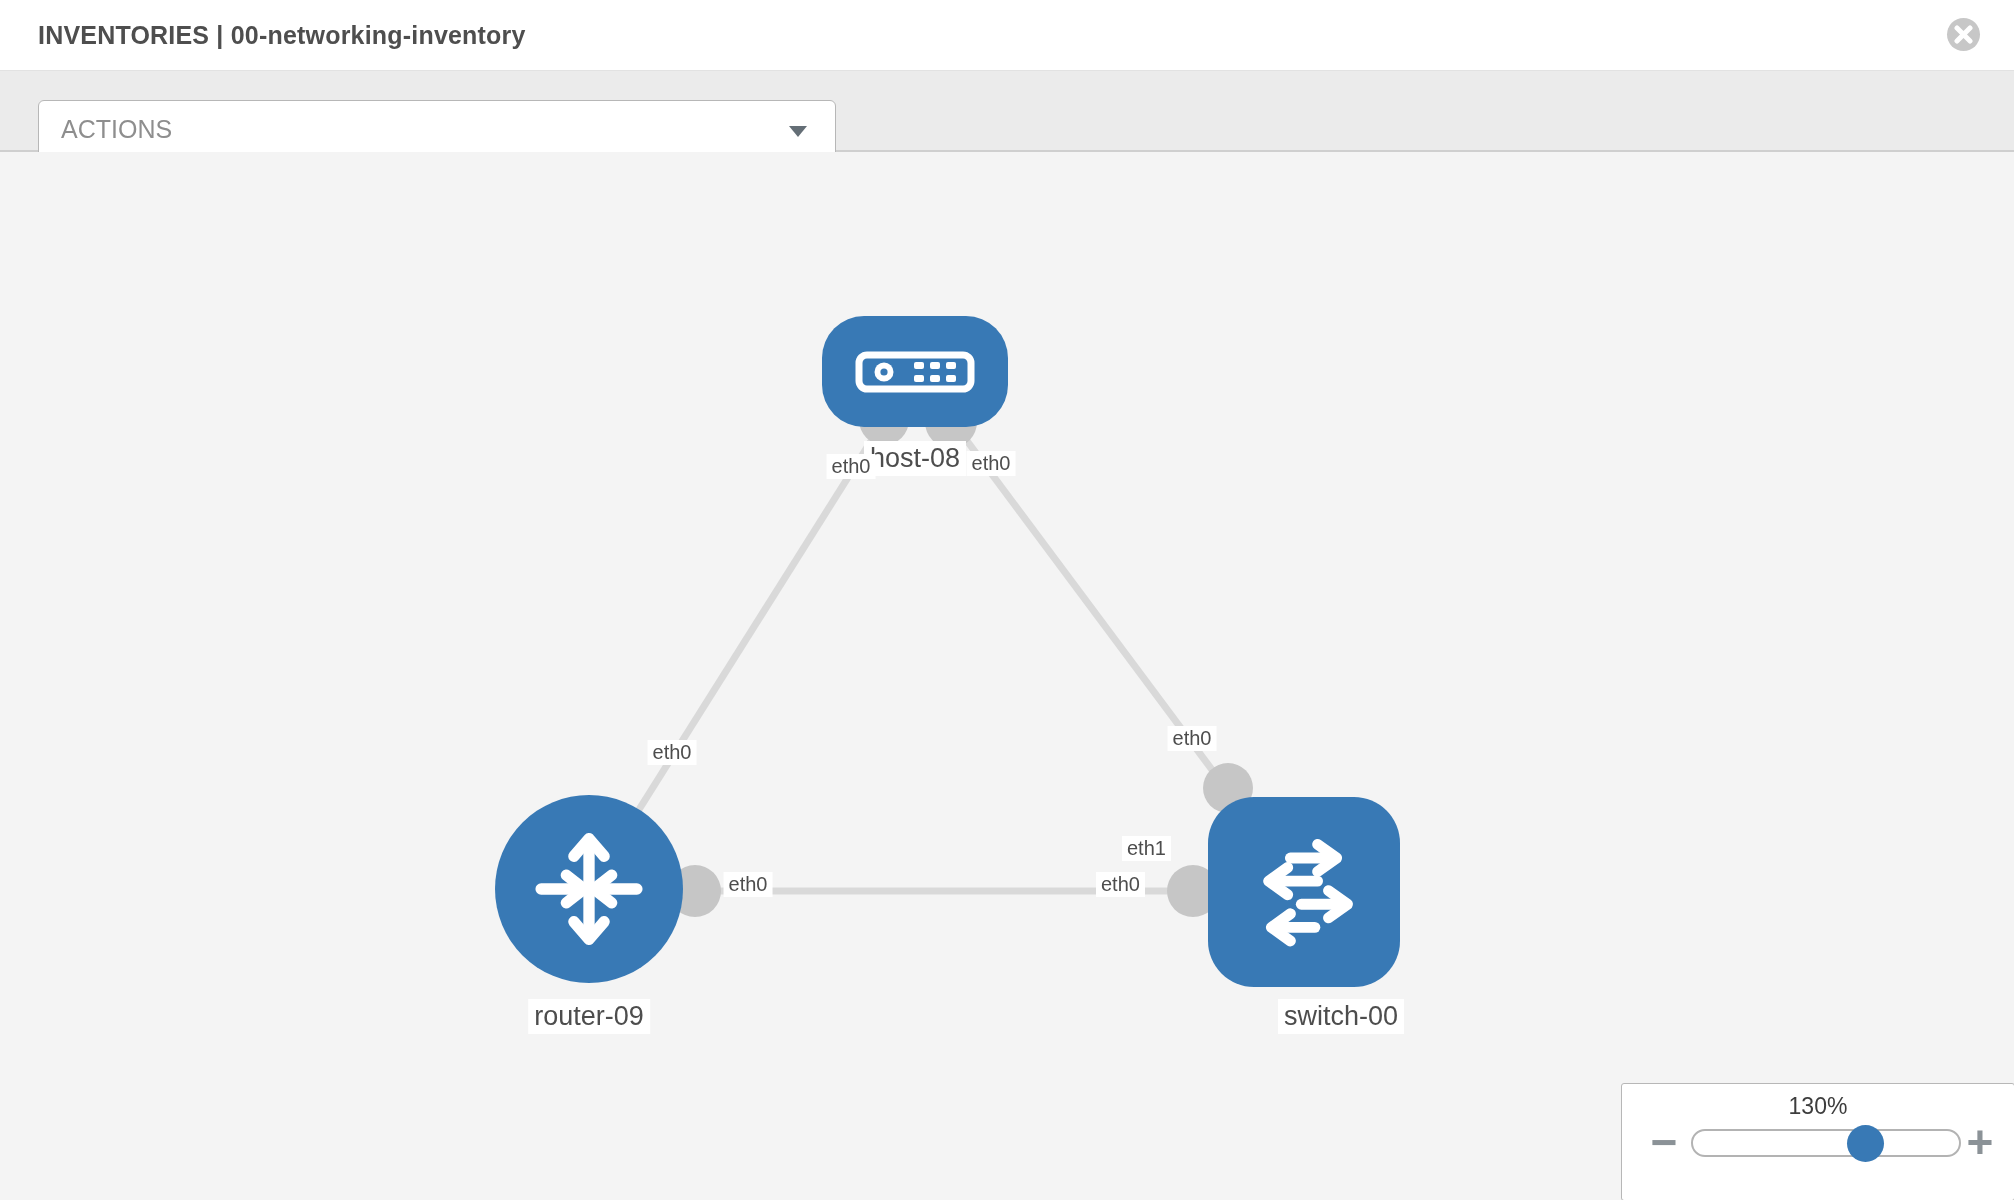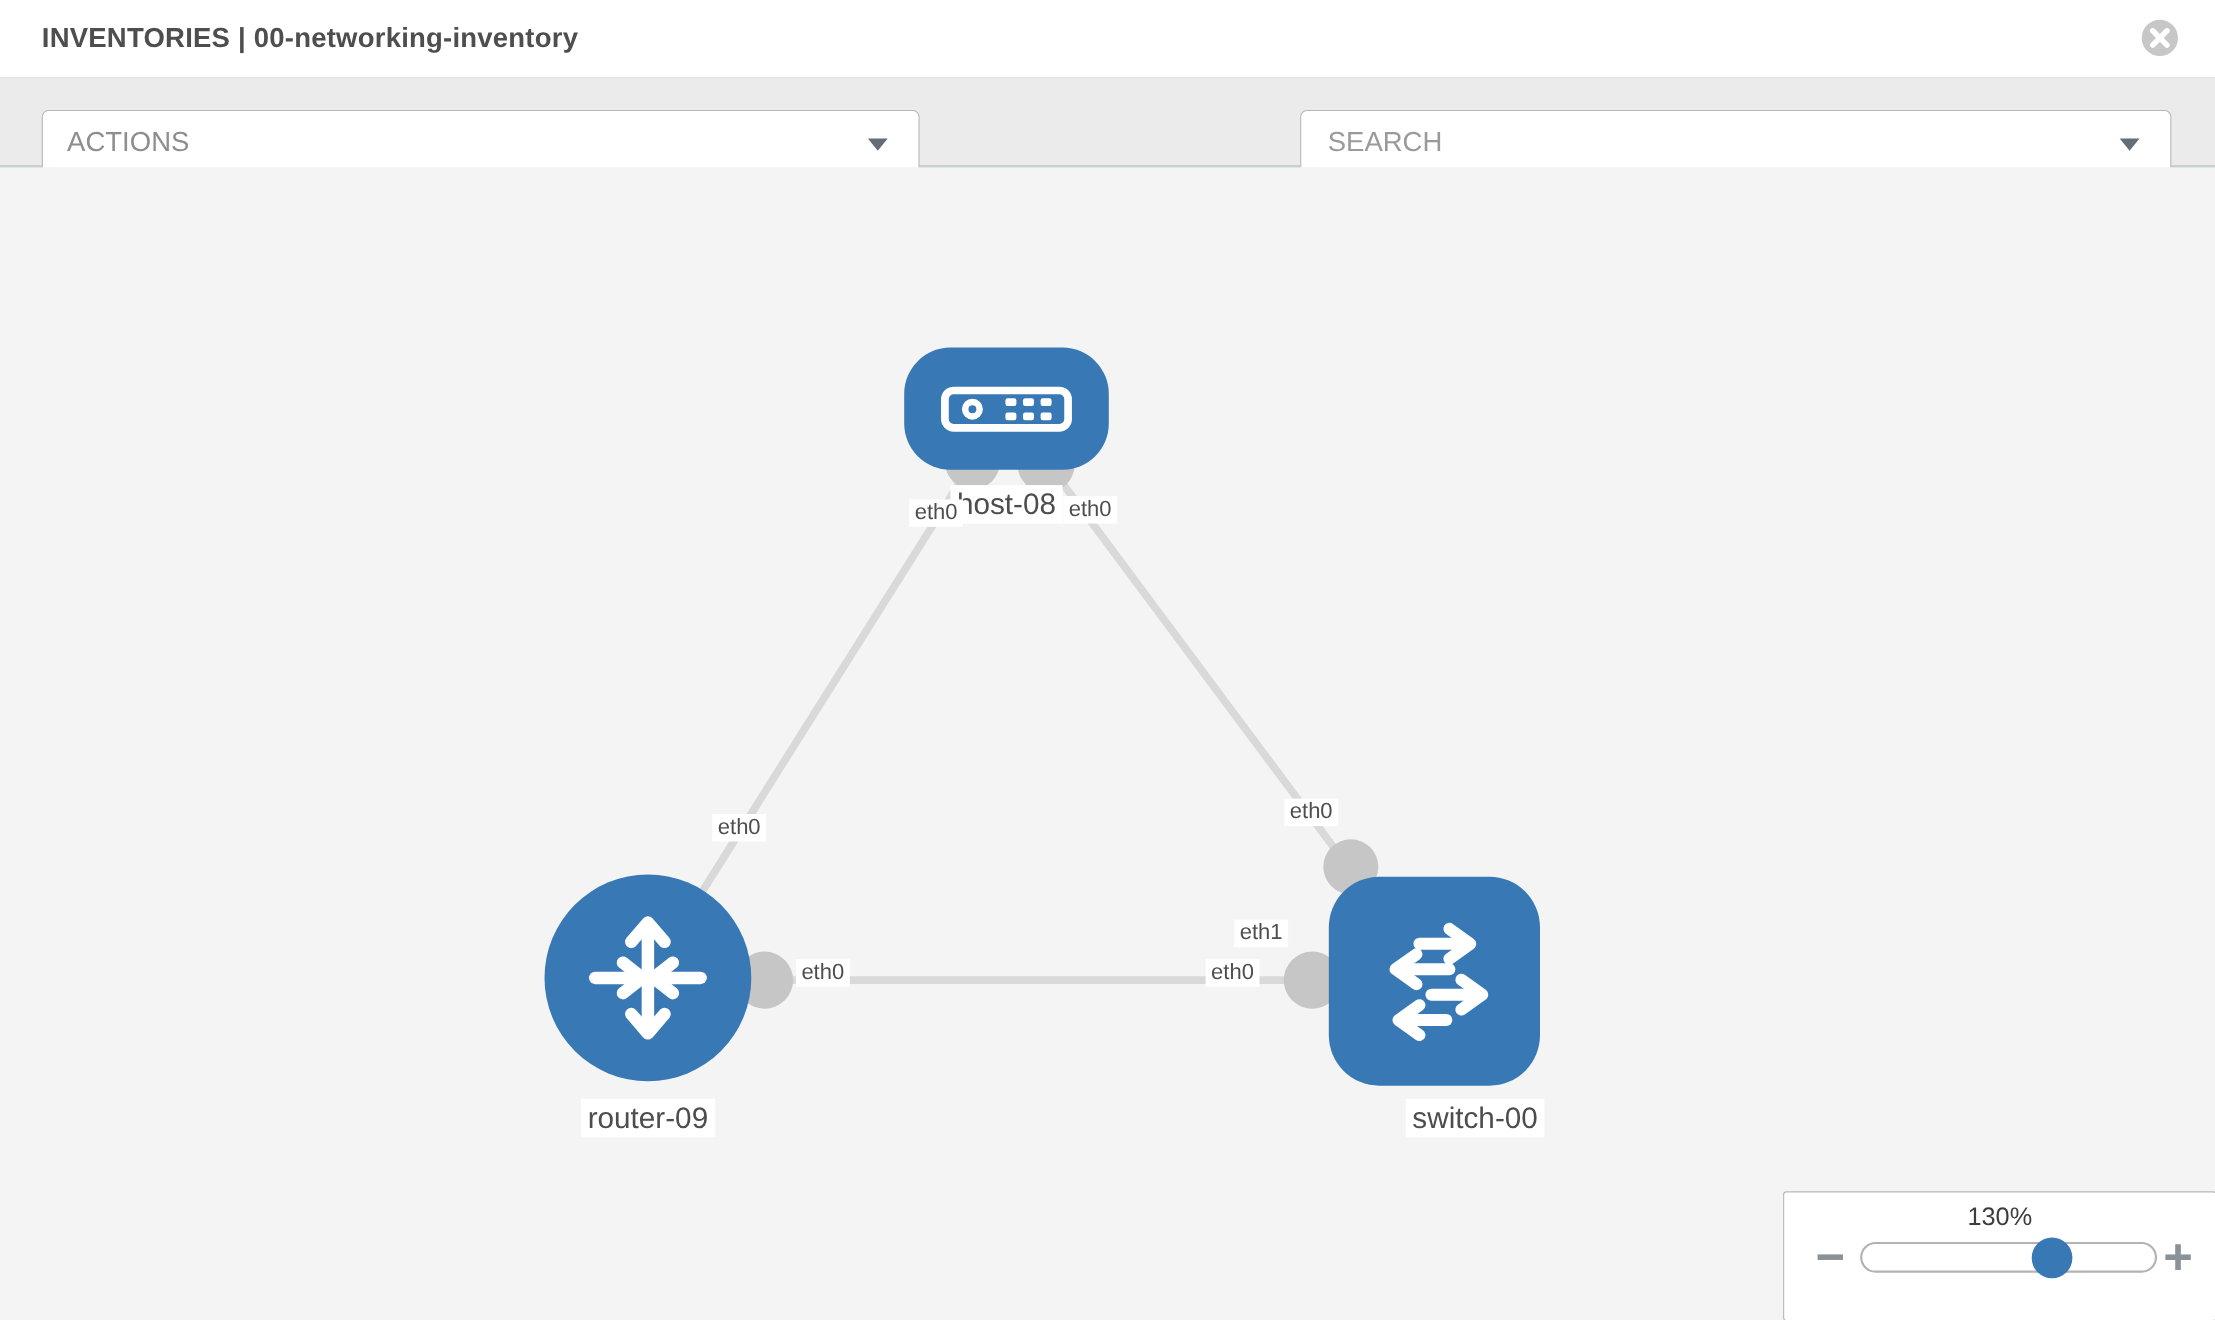--- a/index.html
+++ b/index.html
@@ -79,24 +79,20 @@
       <svg viewBox="0 0 512 512">
         <path d="M507.73 109.1c-2.24-9.03-13.54-12.09-20.12-5.51l-74.36 74.36-67.88-11.31-11.31-67.88 74.36-74.36c6.62-6.62 3.43-17.9-5.66-20.16-47.38-11.74-99.55.91-136.58 37.93-39.64 39.64-50.55 97.1-34.05 147.2L18.74 402.76c-24.99 24.99-24.99 65.51 0 90.5 24.99 24.99 65.51 24.99 90.5 0l213.21-213.21c50.12 16.71 107.47 5.68 147.37-34.22 37.07-37.07 49.7-89.32 37.91-136.73zM64 472c-13.25 0-24-10.75-24-24 0-13.26 10.75-24 24-24s24 10.74 24 24c0 13.25-10.75 24-24 24z"></path>
       </svg>
     </div>
     <div class="tool-btn tool-key">
       <svg viewBox="0 0 512 512" class="mirror">
         <path d="M512 176.001C512 273.203 433.202 352 336 352c-11.22 0-22.19-1.062-32.827-3.069l-24.012 27.014A23.999 23.999 0 0 1 261.223 384H224v40c0 13.255-10.745 24-24 24h-40v40c0 13.255-10.745 24-24 24H24c-13.255 0-24-10.745-24-24v-78.059c0-6.365 2.529-12.47 7.029-16.971l161.802-161.802C163.108 213.814 160 195.271 160 176 160 78.798 238.797.001 335.999 0 433.488-.001 512 78.511 512 176.001zM336 128c0 26.51 21.49 48 48 48s48-21.49 48-48-21.49-48-48-48-48 21.49-48 48z"></path>
       </svg>
     </div>
 
-    <div class="combo combo-search">
-      <input class="combo-input" type="text" placeholder="SEARCH" style="">
-      <span class="caret"></span>
-    </div>
   </div>
 
   <div class="canvas">
 
     <svg class="graph-svg" width="2014" height="1048">
       <line class="edge" x1="915" y1="219" x2="589" y2="737"></line>
       <line class="edge" x1="915" y1="219" x2="1303" y2="740"></line>
       <line class="edge" x1="589" y1="739" x2="1303" y2="739"></line>
       <circle class="iface" cx="884" cy="268" r="25"></circle>
       <circle class="iface" cx="951" cy="270" r="26"></circle>

